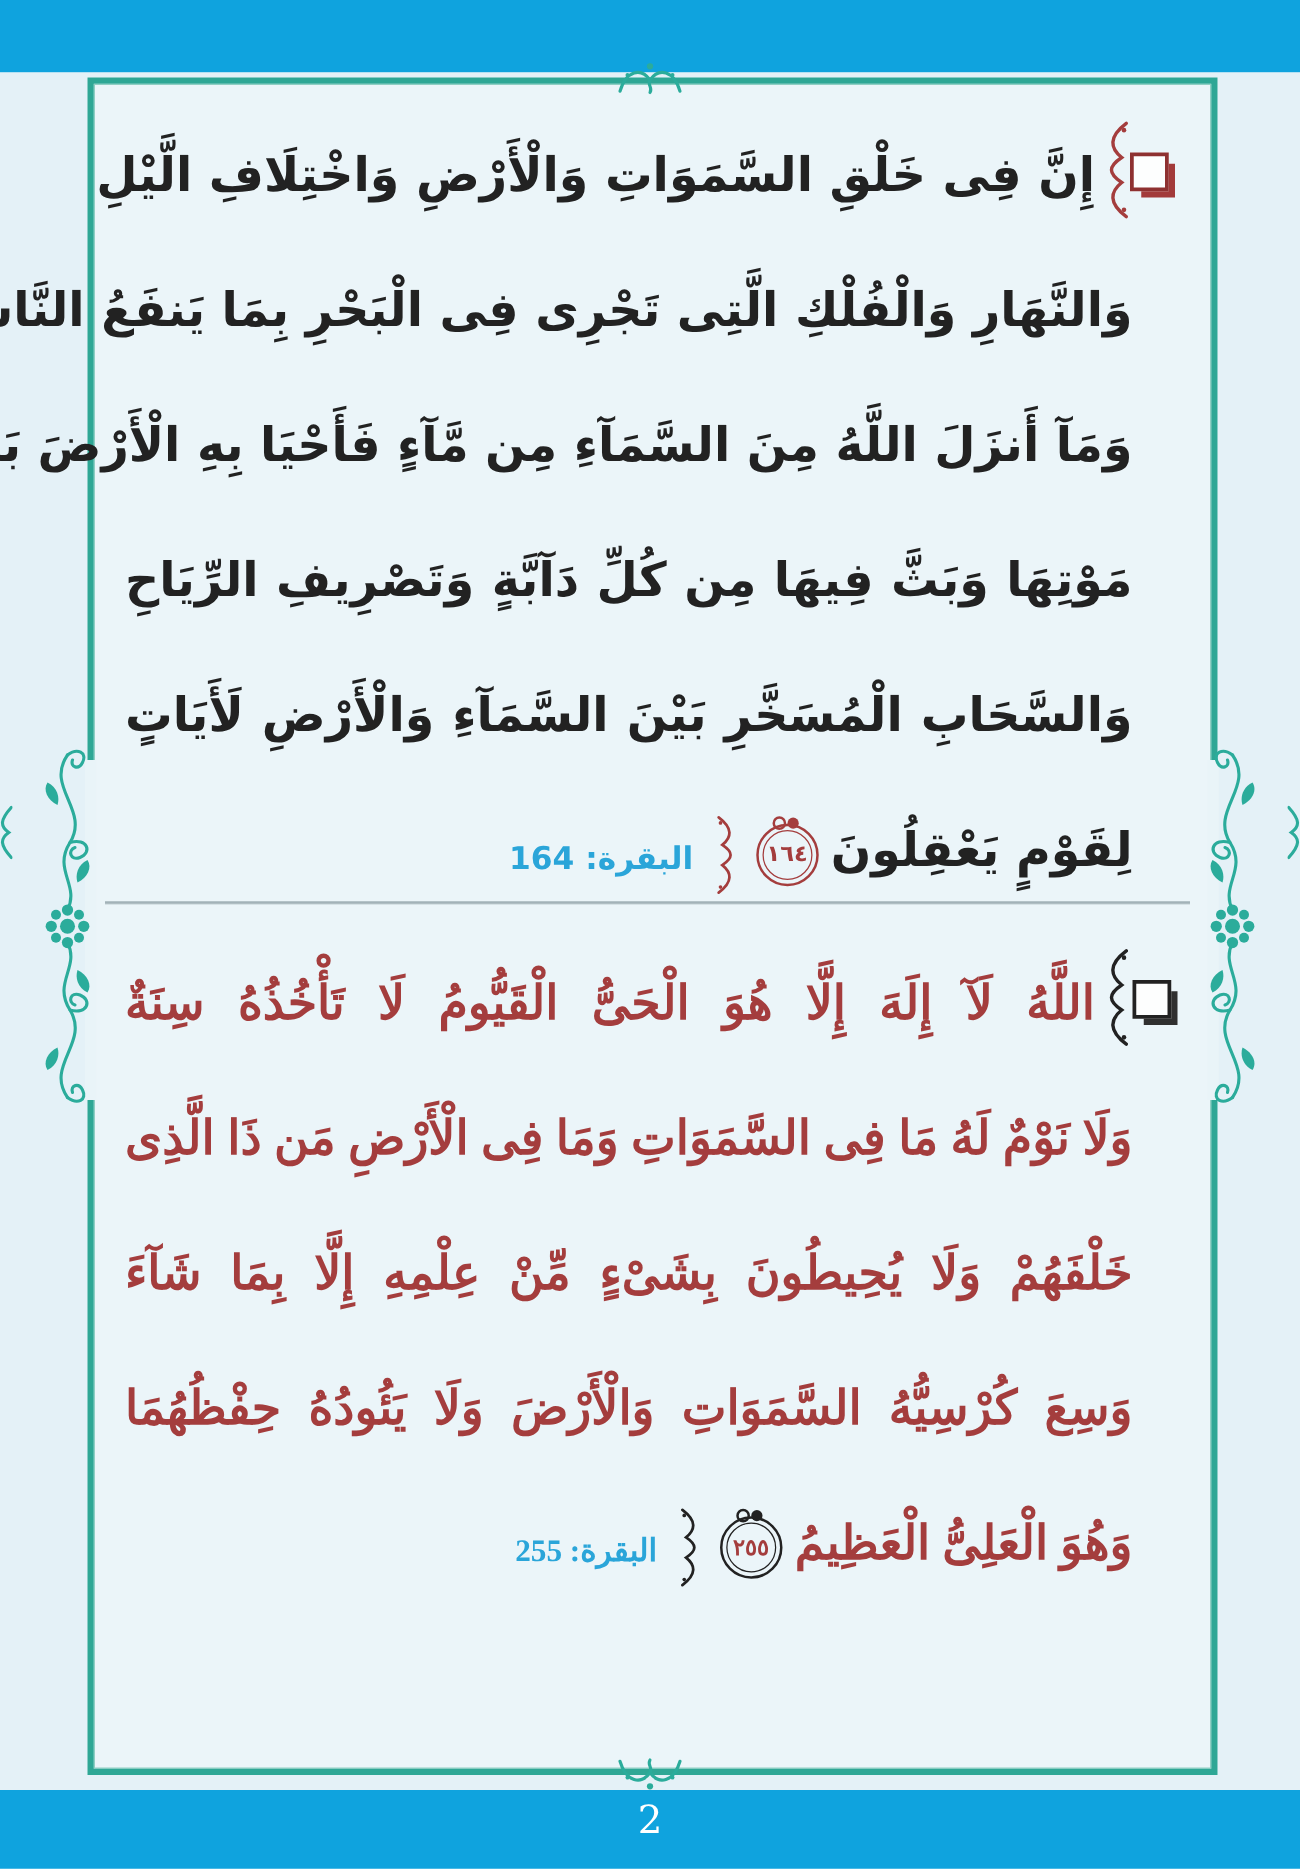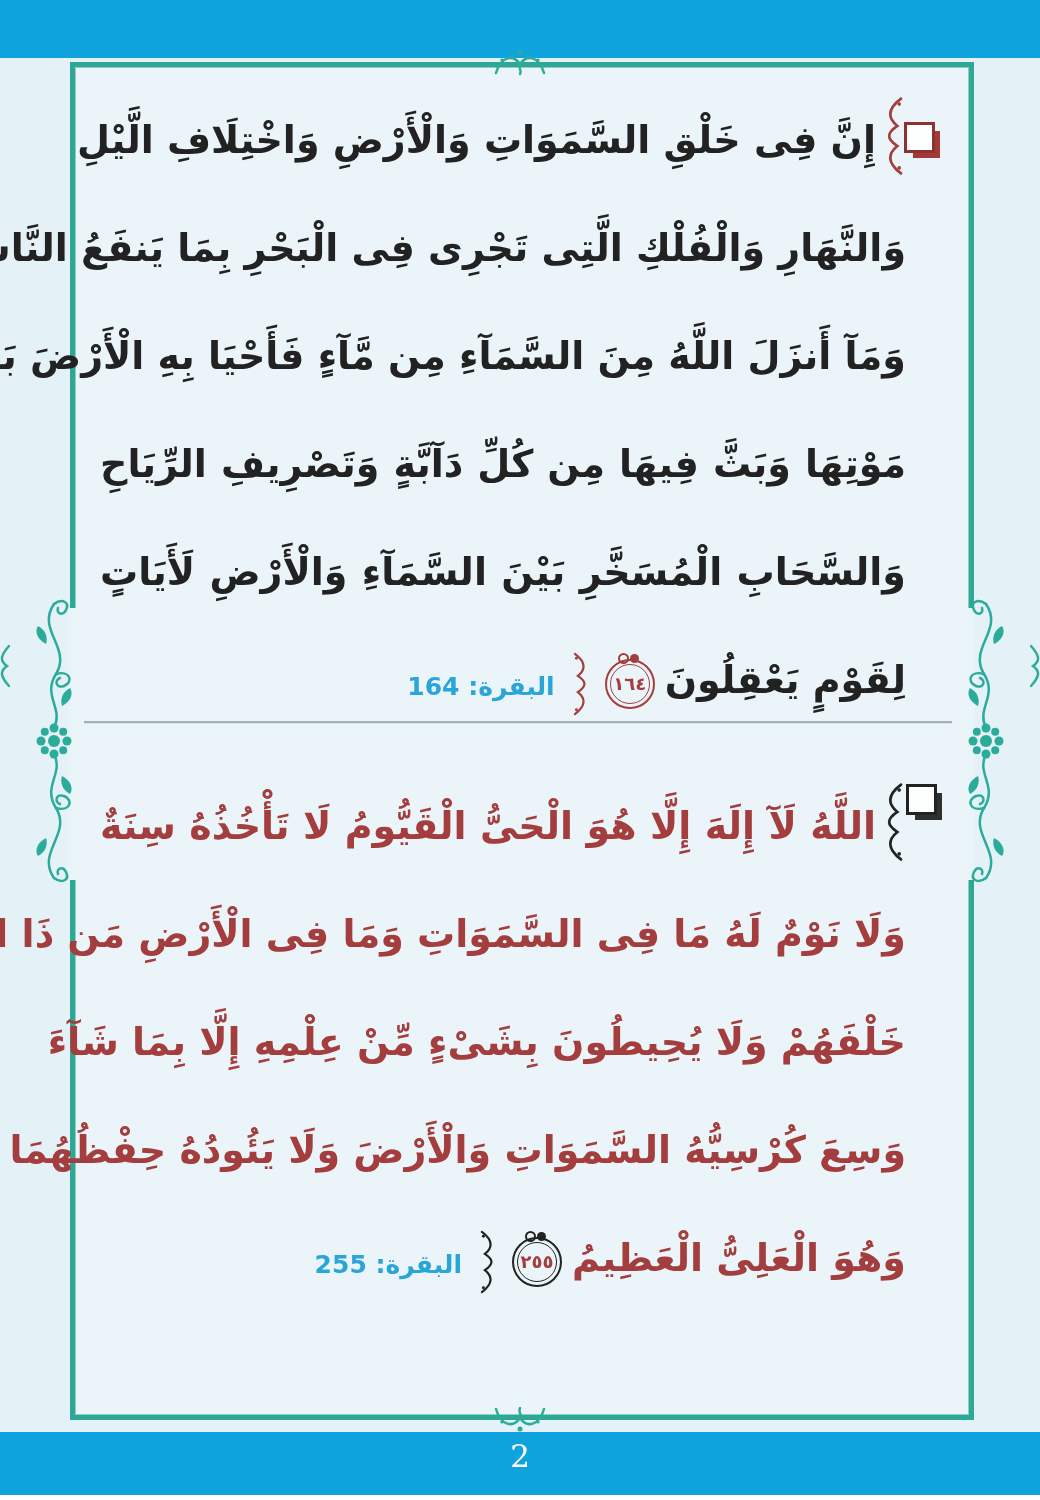--- a/index.html
+++ b/index.html
@@ -26,21 +26,21 @@
   .ornament.center-top{left:492px;top:46px;}
   .ornament.center-bottom{left:492px;top:1402px;transform:rotate(180deg);}
   .ornament.edge-left{left:0px;top:644px;}
   .ornament.edge-right{left:1030px;top:644px;transform:scaleX(-1);}
 
   .verse-block{
     position:absolute;left:100px;width:806px;z-index:5;
     direction:rtl;font-weight:bold;font-size:38px;
   }
   .verse-block.v1{top:86px;color:#222222;}
-  .verse-block.v2{top:772px;color:#A43D3D;}
+  .verse-block.v2{top:749px;color:#A43D3D;font-family:Liberation Serif, serif;}
   .vline{
     height:108px;line-height:108px;white-space:nowrap;
     text-align:justify;text-align-last:justify;
   }
   .vline.last{text-align:right;text-align-last:right;}
   .v1 .deco{color:#A43D3D;}   
   .v2 .deco{color:#222222;}   
   .bracket{display:inline-block;vertical-align:-24px;line-height:0;}
   .bracket.open svg{width:30px;height:82px;}
   .bracket.close svg{width:24px;height:66px;transform:scaleX(-1);}

